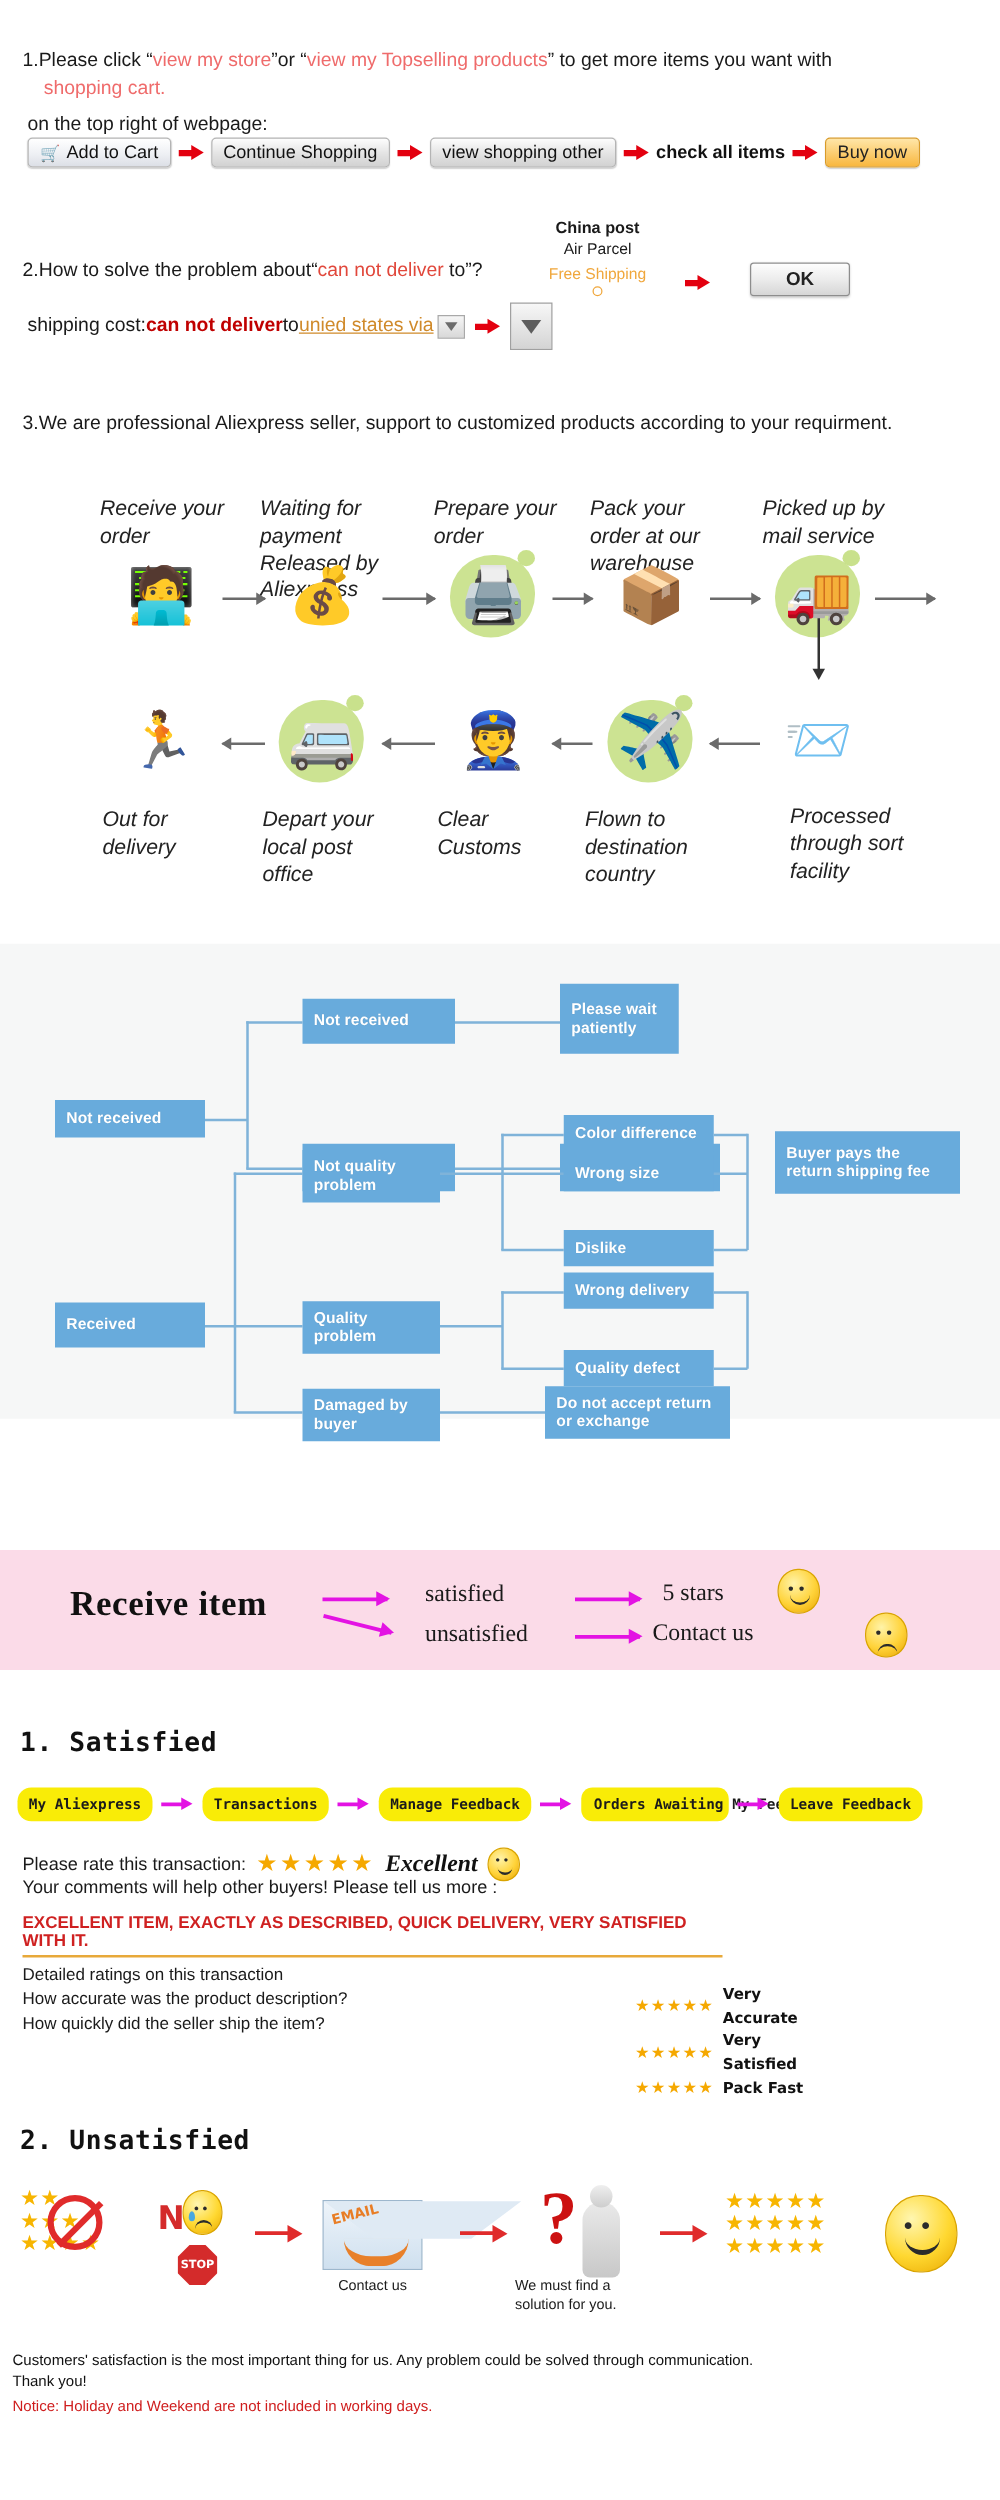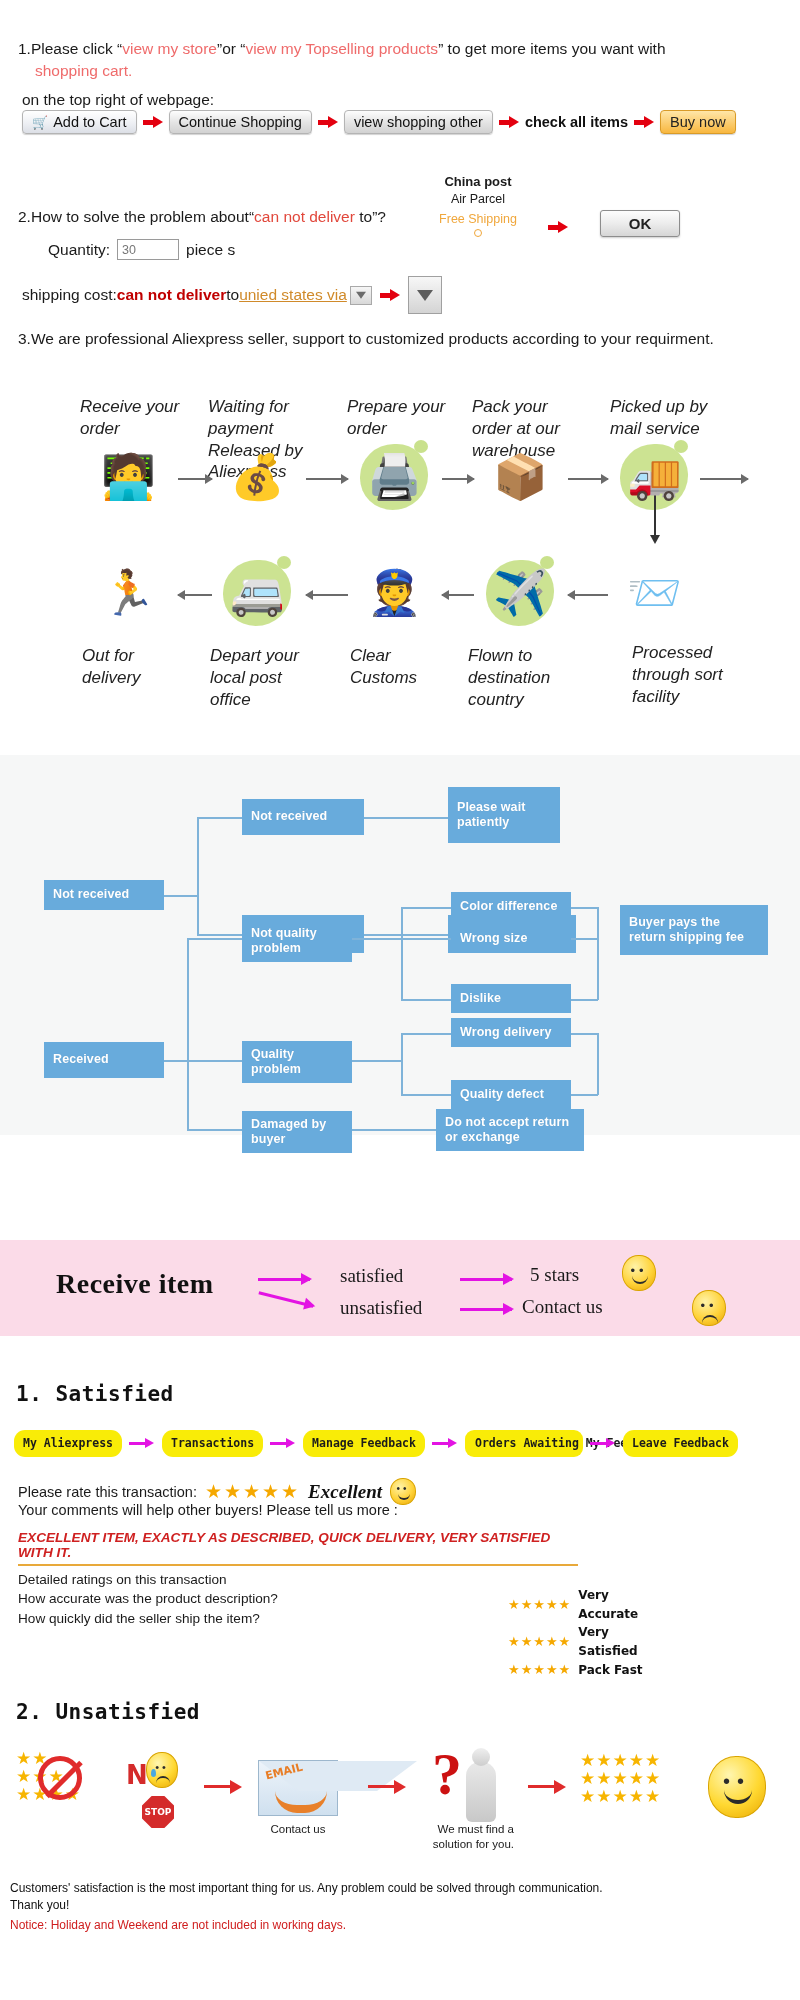--- a/index.html
+++ b/index.html
@@ -267,21 +267,21 @@
 
   .rateline { position:absolute; left:18px; top:96px; font-size:14.5px; display:flex; align-items:center; gap:8px;}
   .stars { color:#f5a800; font-size:19px; letter-spacing:2px; line-height:1; }
   .excellent {
     font-family:"Liberation Serif", serif;
     font-style:italic; font-weight:bold; font-size:19px; color:#111;
   }
   .comment-line { position:absolute; left:18px; top:120px; font-size:14.5px; }
   .redcomment {
     position:absolute; left:18px; top:148px; width:560px;
-    color:#cf2121; font-style:italic; font-weight:bold; font-size:13.6px;
+    color:#cf2121; font-weight:bold; font-size:13.6px;
     border-bottom:2px solid #e8a93a; padding-bottom:4px;
   }
   .detail { position:absolute; left:18px; top:188px; font-size:13.6px; line-height:1.42; }
   .ratecol { position:absolute; left:508px; top:204px; font-size:12.5px; line-height:1.55; }
   .ratecol .rr { display:flex; align-items:center; gap:7px; }
   .ratecol .ss { color:#f5a800; font-size:13px; letter-spacing:1px; }
   .ratecol .lbl { font-family:"DejaVu Sans", sans-serif; font-weight:bold; font-size:12px; color:#111; }
 
   
   #unsat { position:absolute; left:0; top:1700px; width:800px; }
@@ -411,25 +411,20 @@
   <div class="gbtn buy">
     <span>Buy now</span>
   </div>
 </div>
 
 <div id="sec2">
   <div class="para2">
     <span>2.</span><span>How to solve the problem about“</span><span class="red">can not deliver</span><span> to”?</span>
   </div>
 
-  <div class="qtyrow">
-    <span>Quantity:</span>
-    <span class="qtybox">30</span>
-    <span>piece s</span>
-  </div>
 
   <div class="shiprow">
     <span>shipping cost:</span>
       <span class="redbold">can not deliver</span>
       <span> to </span>
       <span class="ulink">unied states via</span>
     <span class="selbtn-sm"></span>
     <span class="rarrow" style="margin:0 8px">
         <i></i>
         <b></b>
@@ -523,21 +518,21 @@
 <div id="bluechart">
 
   <div class="bbox" style="left:44px;  top:125px; width:120px; height:30px">Not received</div>
   <div class="bline h" style="left:164px; top:140px; width:34px"></div>
   <div class="bline v" style="left:197px; top:62px;  height:118px"></div>
   <div class="bline h" style="left:197px; top:62px;  width:45px"></div>
   <div class="bline h" style="left:197px; top:179px; width:45px"></div>
 
   <div class="bbox" style="left:242px; top:44px;  width:122px; height:36px">Not received</div>
   <div class="bline h" style="left:364px; top:62px;  width:84px"></div>
-  <div class="bbox" style="left:448px; top:32px;  width:112px; height:56px">Please wait patiently</div>
+  <div class="bbox" style="left:448px; top:32px;  width:95px; height:56px">Please wait patiently</div>
 
   <div class="bbox" style="left:242px; top:160px; width:122px; height:38px">Returned/Lost</div>
   <div class="bline h" style="left:364px; top:179px; width:84px"></div>
   <div class="bbox" style="left:448px; top:160px; width:128px; height:38px">Resend/Refund</div>
 
   <div class="bbox" style="left:44px;  top:287px; width:120px; height:36px">Received</div>
   <div class="bline h" style="left:164px; top:305px; width:24px"></div>
   <div class="bline v" style="left:187px; top:183px; height:192px"></div>
   <div class="bline h" style="left:187px; top:183px; width:55px"></div>
   <div class="bline h" style="left:187px; top:305px; width:55px"></div>
@@ -687,21 +682,21 @@
     </div>
     <div class="uitem" style="left:238px; top:84px; width:104px">Contact us</div>
 
     <div class="redarrow2" style="position:absolute;left:360px;top:42px">
         <i></i>
         <b></b>
       </div>
 
     <div class="qmark" style="left:424px; top:6px">?</div>
     <div class="person" style="left:458px; top:24px"></div>
-    <div class="uitem" style="left:394px; top:84px; width:112px; text-align:right">We must find a solution for you.</div>
+    <div class="uitem" style="left:404px; top:84px; width:112px; text-align:left">We must find a solution for you.</div>
 
     <div class="redarrow2" style="position:absolute;left:520px;top:42px">
         <i></i>
         <b></b>
       </div>
 
     <div style="position:absolute;left:572px;top:14px">
       <div class="bigstars">★★★★★</div>
       <div class="bigstars">★★★★★</div>
       <div class="bigstars">★★★★★</div>

